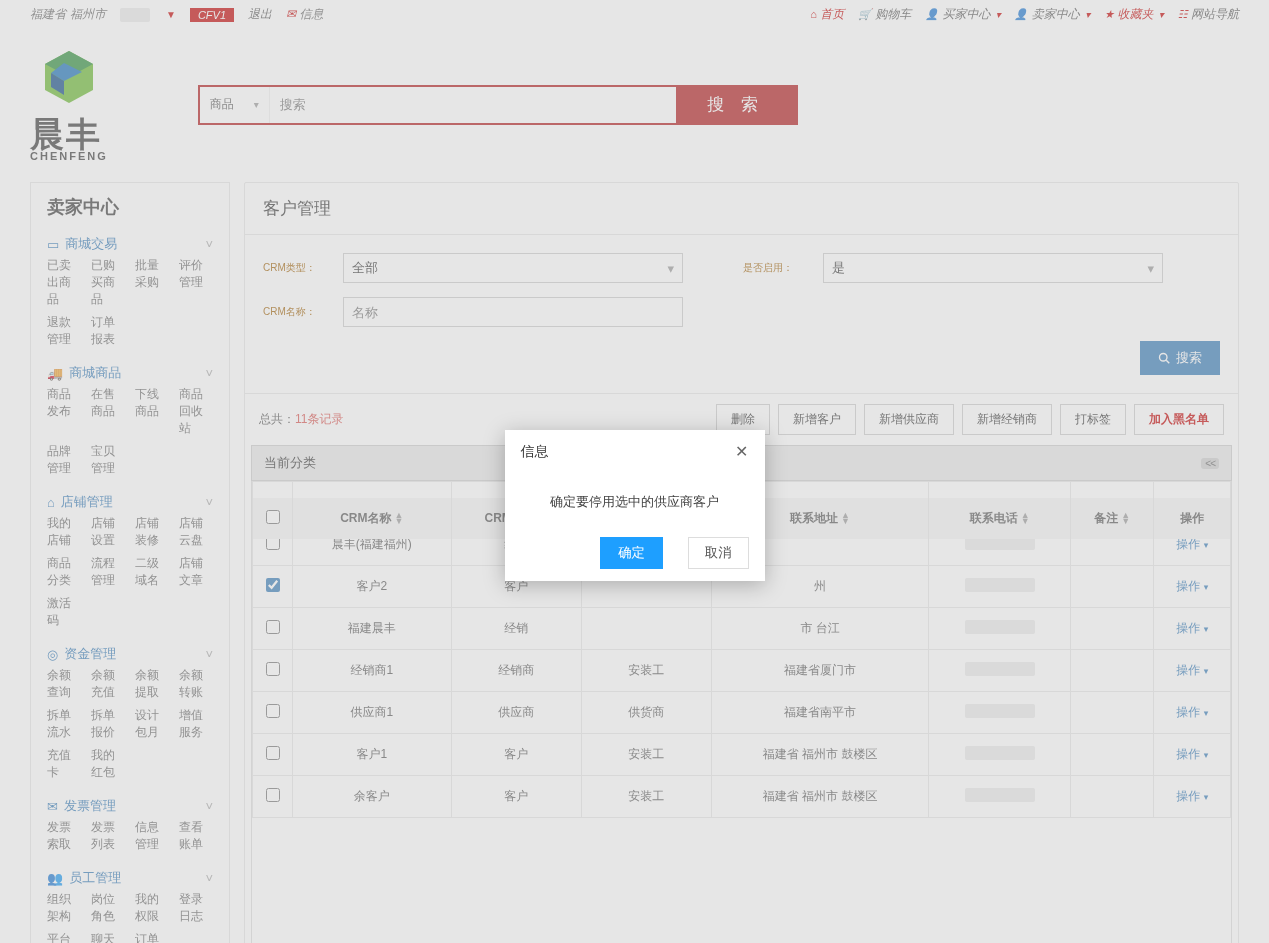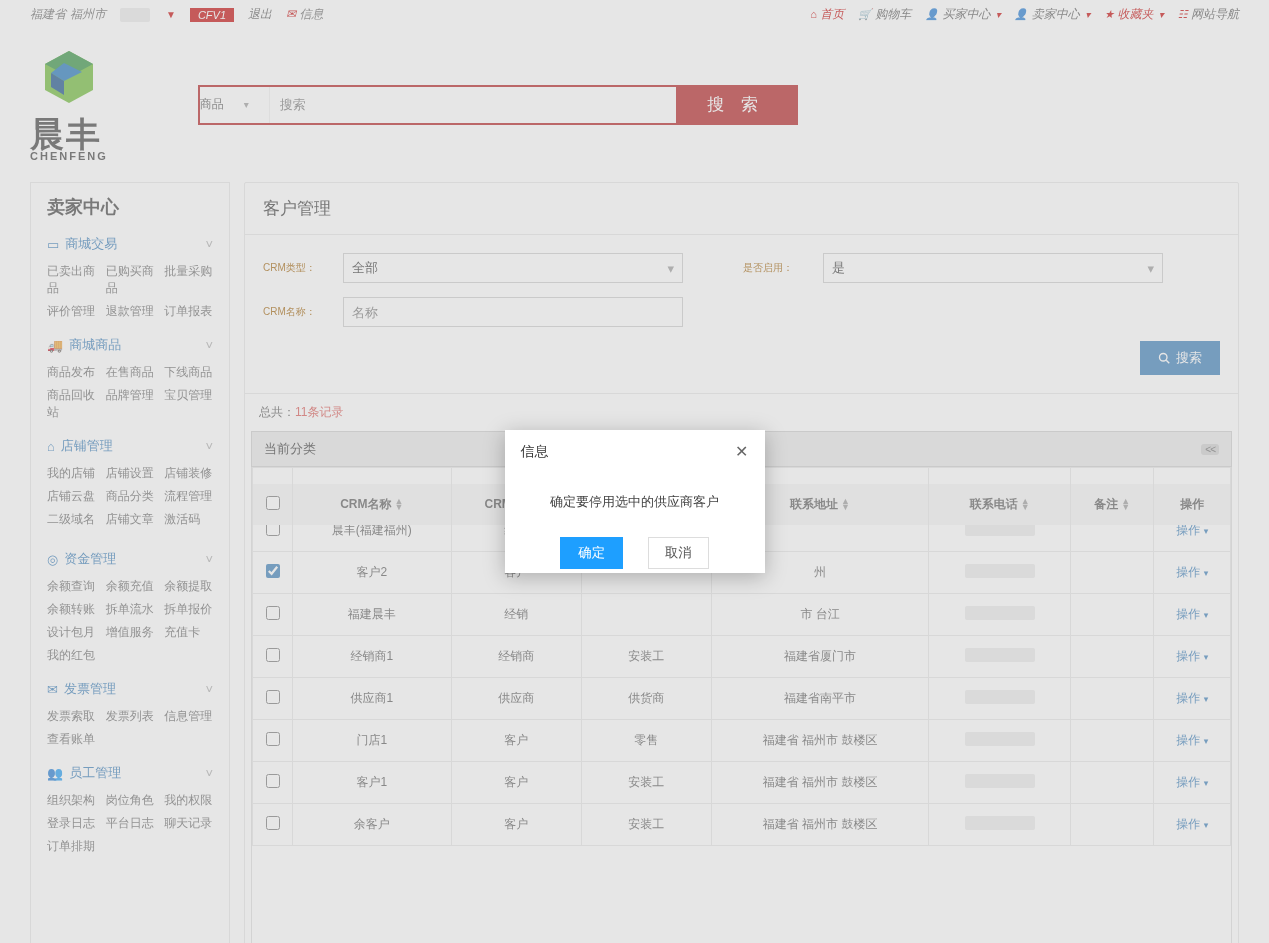--- a/index.html
+++ b/index.html
@@ -18,34 +18,34 @@
     .topbar .msg-icn { color: #c40000; }
 
     
     .header { display: flex; align-items: center; padding: 18px 30px 20px 30px; gap: 90px; }
     .logo-wrap { display: flex; align-items: center; gap: 10px; flex-direction: column; }
     .logo-box { width: 60px; height: 60px; position: relative; }
     .brand-text { display: flex; flex-direction: column; line-height: 1; }
     .brand-cn { font-size: 34px; font-weight: 700; color: #3a3a3a; letter-spacing: 2px;}
     .brand-en { font-size: 11px; font-weight: 700; color: #3a3a3a; letter-spacing: 2px; }
     .search-wrap { display: flex; border: 2px solid #b1191a; height: 40px; width: 600px; }
-    .search-cat { width: 70px; display: flex; align-items: center; justify-content: flex-start; gap: 20px; border-right: 1px solid #eee; cursor: pointer; color: #555; }
+    .search-cat { width: 70px; display: flex; align-items: center; justify-content: center; gap: 20px; border-right: 1px solid #eee; cursor: pointer; color: #555; }
     .search-input { flex: 1; border: none; outline: none; padding: 0 10px; font-size: 13px; color: #999; }
     .search-btn { width: 120px; background: #b1191a; color: #fff; display: flex; align-items: center; justify-content: center; font-size: 17px; letter-spacing: 6px; cursor: pointer; }
 
     
     .layout { display: flex; gap: 14px; padding: 0 30px 30px 30px; }
     .sidebar { width: 200px; border: 1px solid #e5e5e5; padding: 12px 16px; }
     .main { flex: 1; border: 1px solid #e5e5e5; border-radius: 2px; display: flex; flex-direction: column; }
     .sidebar h2 { font-size: 18px; font-weight: 700; color: #3a3a3a; margin-bottom: 10px; }
     .side-sec { margin-top: 12px; }
     .side-sec-title { color: #337ab7; font-size: 13px; display: flex; align-items: center; justify-content: space-between; cursor: pointer; padding: 4px 0; }
     .side-sec-title .left { display: flex; align-items: center; gap: 6px; }
     .side-sec-title .chev { color: #aaa; }
-    .side-items { display: grid; grid-template-columns: 1fr 1fr 1fr; gap: 6px 10px; margin-top: 6px; }
+    .side-items { display: grid; grid-template-columns: 1fr 1fr 1fr 1fr; gap: 6px 10px; }
     .side-items a { color: #666; font-size: 12px; }
 
     .main-head { padding: 14px 18px; border-bottom: 1px solid #e5e5e5; }
     .main-title { font-size: 17px; color: #333; }
     .main-search { padding: 18px; border-bottom: 1px solid #e5e5e5; }
     .search-row { display: flex; gap: 60px; margin-bottom: 14px; }
     .field { display: flex; align-items: center; gap: 8px; }
     .field label { width: 72px; color: #a16207; font-size: 10px;}
     .field .input, .field .select { height: 30px; border: 1px solid #ccc; padding: 0 8px; width: 340px; font-size: 13px; color: #333; background: #fff; display: flex; align-items: center; justify-content: space-between; }
     .field .select { cursor: pointer; color: #333; }
@@ -72,21 +72,21 @@
     .chk.checked { accent-color: #337ab7; }
     .masked { background: #e9e9e9; color: #e9e9e9; display: inline-block; width: 70px; height: 14px; border-radius: 2px; }
     .op-link { color: #337ab7; cursor: pointer; }
     .plus-blue { color: #337ab7; font-weight: bold; }
 
     
     .modal { position: fixed; left: 50%; top: 430px; transform: translate(-50%,0); width: 260px; background: #fff; box-shadow: 0 4px 20px rgba(0,0,0,0.25); z-index: 100; }
     .modal-head { display: flex; justify-content: space-between; align-items: center; padding: 12px 16px; font-size: 14px; color: #333; }
     .modal-close { cursor: pointer; font-size: 16px; color: #666; }
     .modal-body { padding: 20px 20px 26px 20px; font-size: 13px; color: #444; text-align: center; }
-    .modal-foot { display: flex; gap: 25px; justify-content: center; padding: 0 16px 4px 16px; }
+    .modal-foot { display: flex; gap: 25px; justify-content: flex-end; padding: 0 16px 12px 16px; }
     .btn-ok { background: #1e9fff; color: #fff; border: none; padding: 7px 18px; cursor: pointer; }
     .btn-cancel { background: #fff; border: 1px solid #ddd; padding: 6px 16px; cursor: pointer; color: #555;}
 
     ::-webkit-scrollbar { width: 14px; }
     ::-webkit-scrollbar-thumb { background: #c1c1c1; border-radius: 2px; }
     ::-webkit-scrollbar-track { background: #f1f1f1; }
 
     .icon-svg { width: 12px; height: 12px; }
   </style>
 </head>
@@ -292,20 +292,28 @@
             </svg>
           <span>搜索</span>
         </button>
       </div>
     </div>
 
     <div class="list-head">
       <div class="count">
         <span>总共：</span><span class="red">11条记录</span>
       </div>
+      <div class="actions" id="toolbar-btns">
+          <button class="btn-o">删除</button>
+          <button class="btn-o">新增客户</button>
+          <button class="btn-o">新增供应商</button>
+          <button class="btn-o">新增经销商</button>
+          <button class="btn-o">打标签</button>
+          <button class="btn-o btn-danger">加入黑名单</button>
+        </div>
     </div>
 
     <div class="class-bar">
       <span>当前分类</span>
       <span class="toggle">&lt;&lt;</span>
     </div>
 
     <div class="table-wrap">
       <div class="table-scroll">
         <table class="grid">
@@ -385,30 +393,20 @@
     <td>供应商1</td>
     <td>供应商</td>
     <td>供货商</td>
     <td>福建省南平市</td>
     <td><span class="masked"></span></td>
     <td></td>
     <td><a class="op-link">操作 <span style="font-size:9px">▾</span></a></td>
               </tr>
               <tr>
     <td><input type="checkbox" class="chk" style=""></td>
-    <td>门店1</td>
-    <td>客户</td>
-    <td>零售</td>
-    <td>福建省 福州市 鼓楼区</td>
-    <td><span class="masked"></span></td>
-    <td></td>
-    <td><a class="op-link">操作 <span style="font-size:9px">▾</span></a></td>
-              </tr>
-              <tr>
-    <td><input type="checkbox" class="chk" style=""></td>
     <td>客户1</td>
     <td>客户</td>
     <td>安装工</td>
     <td>福建省 福州市 鼓楼区</td>
     <td><span class="masked"></span></td>
     <td></td>
     <td><a class="op-link">操作 <span style="font-size:9px">▾</span></a></td>
               </tr>
               <tr>
     <td><input type="checkbox" class="chk" style=""></td>

